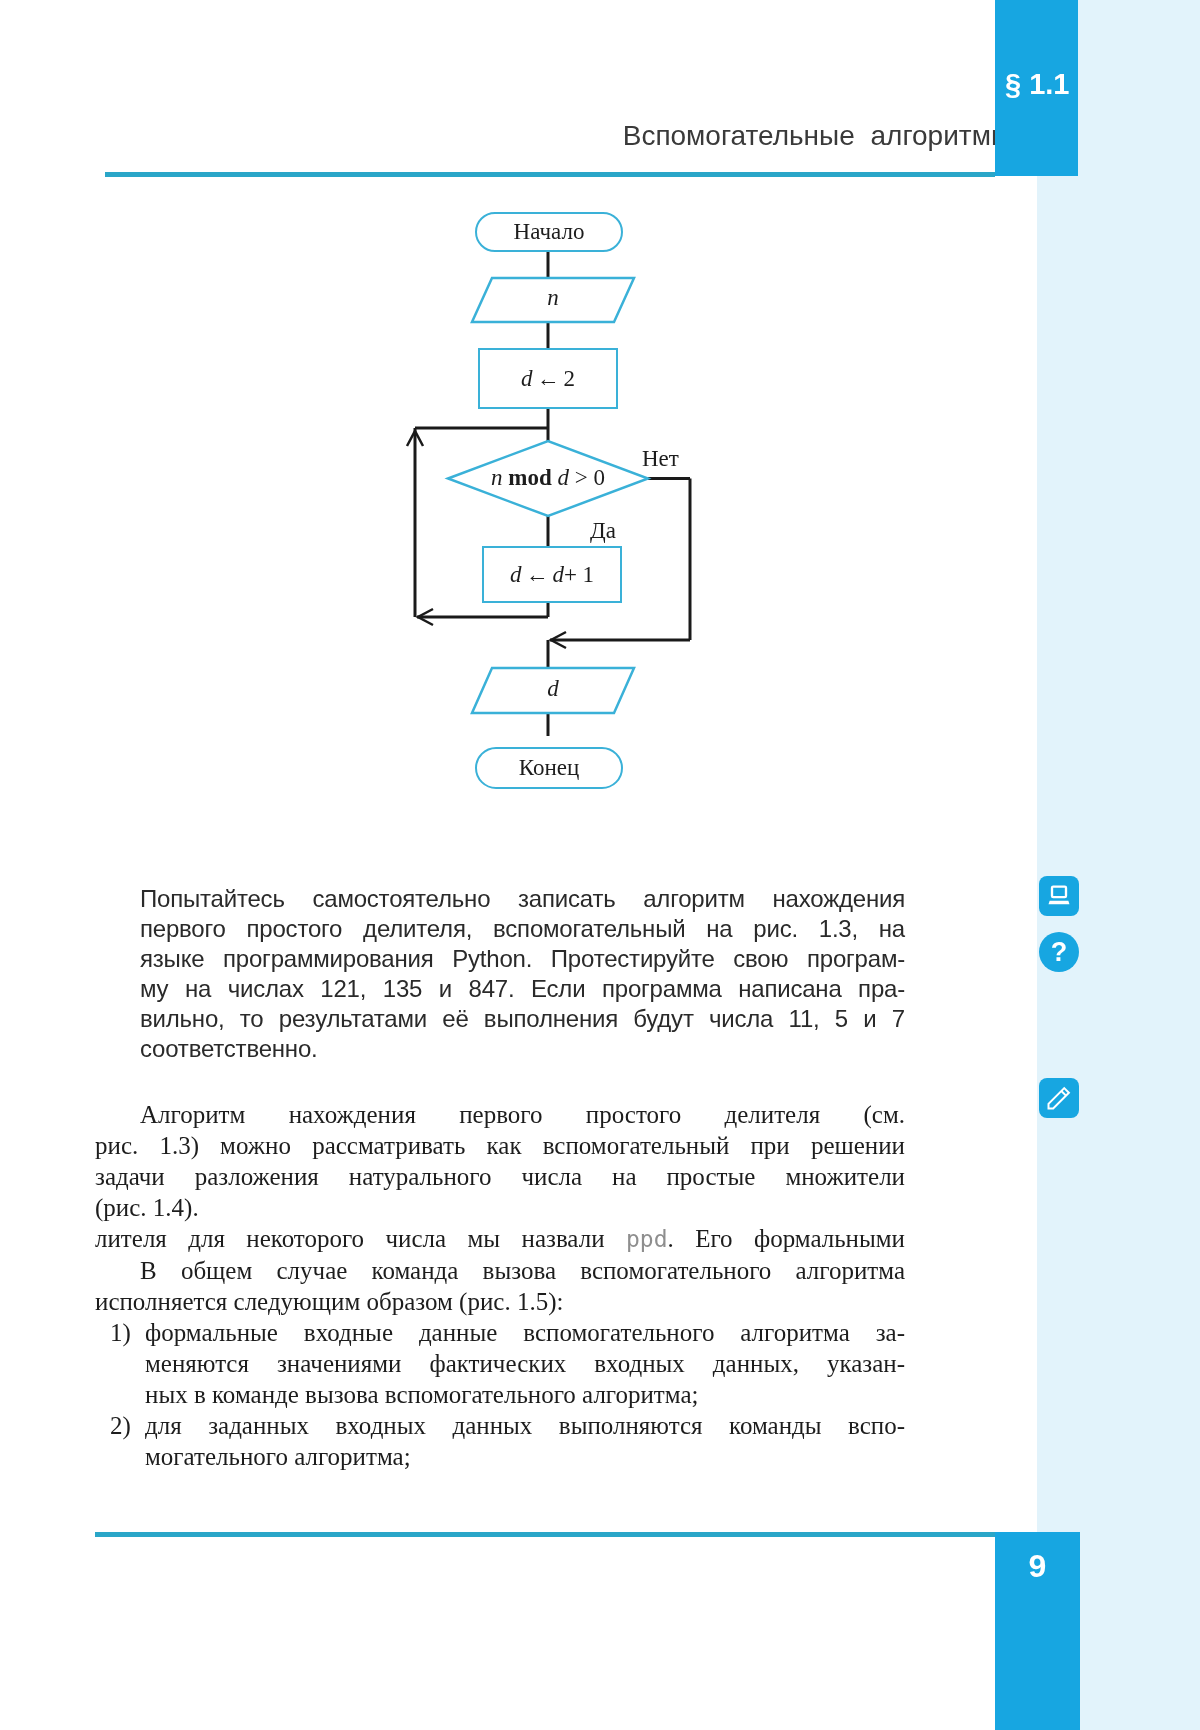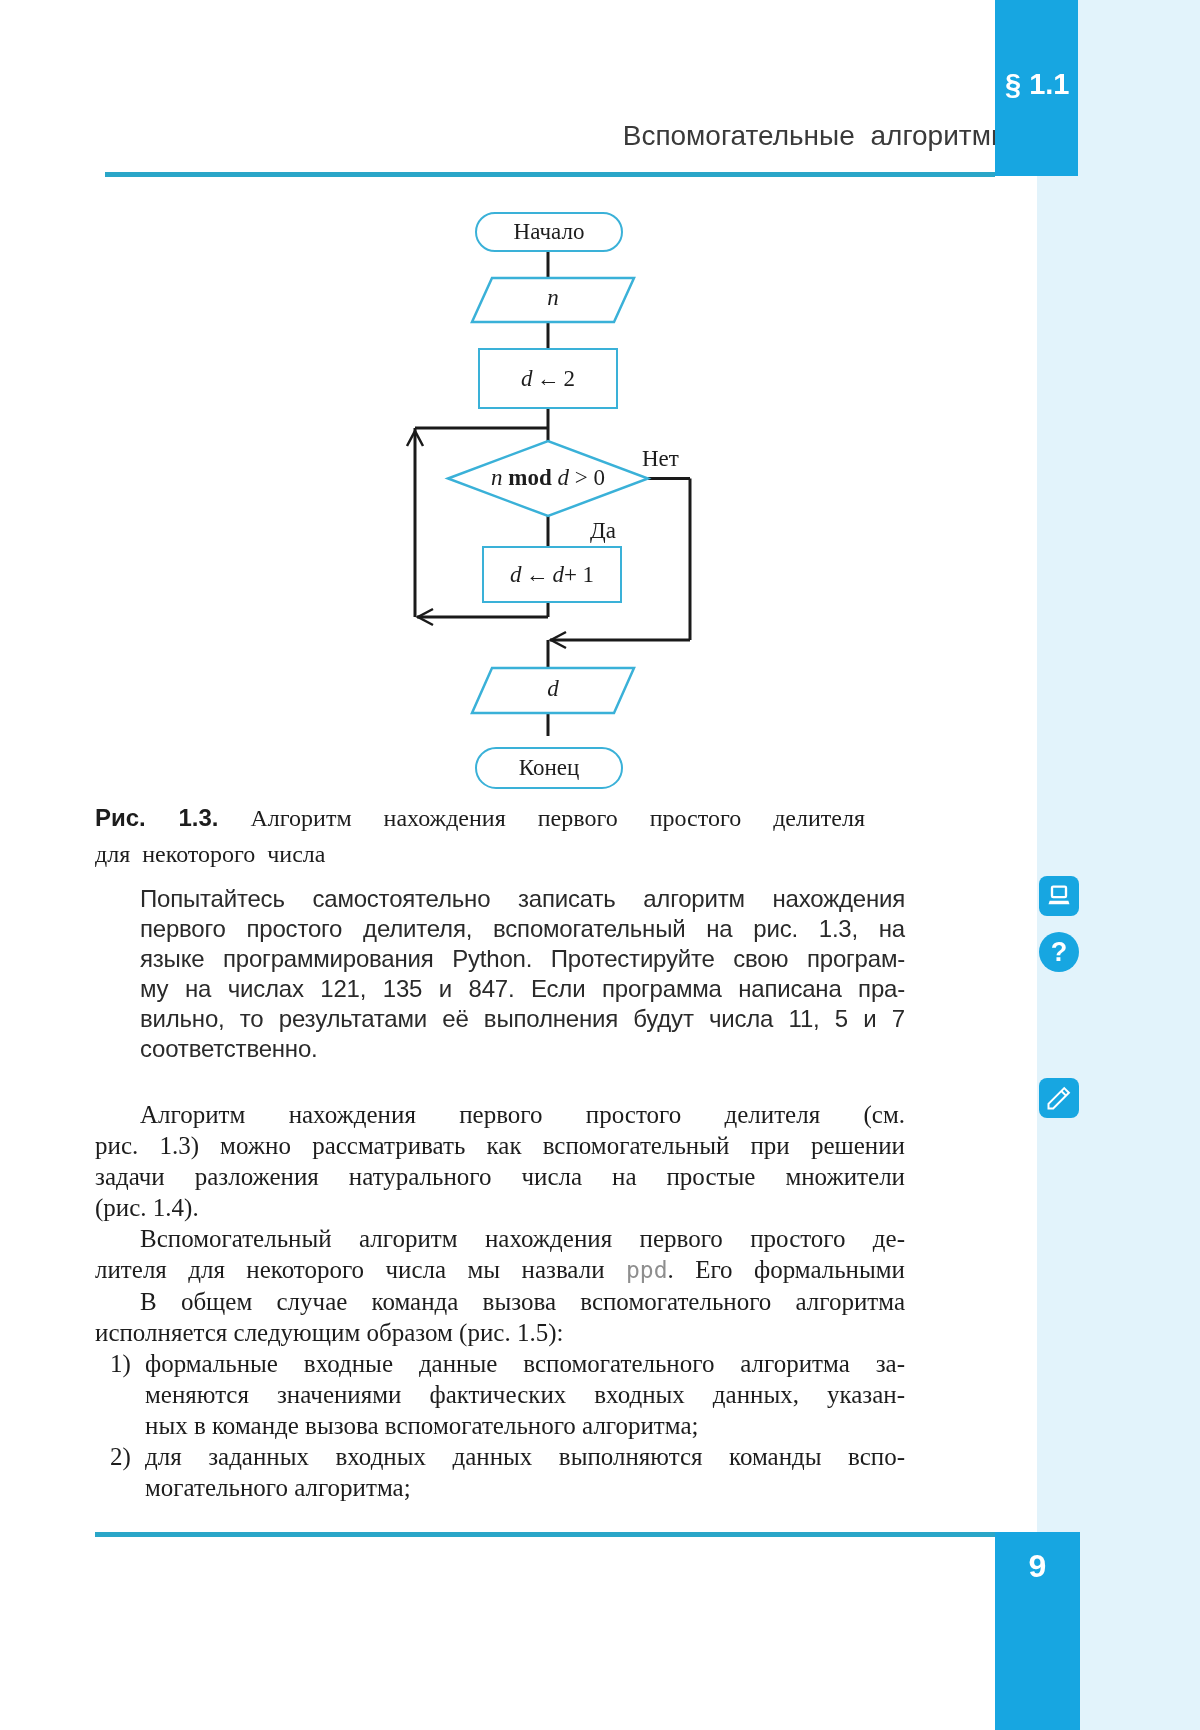--- a/index.html
+++ b/index.html
@@ -136,44 +136,36 @@
       <span>+ 1</span>
     </div>
 
     <div class="f-label f-center f-it" style="left:102px;top:481px;width:162px;">d</div>
 
     <div class="f-shape f-oval" style="left:105px;top:541px;width:148px;height:42px;margin-top:11px;">
       <span>Конец</span>
     </div>
   </div>
 
-  <div class="caption">
-    <div class="cap-line1">
-      <span class="cap-label">Рис. 1.3.</span>
-      <span>Алгоритм нахождения первого простого делителя</span>
-    </div>
-    <div class="cap-line2">для некоторого числа</div>
-  </div>
 
   <div class="task">
     <div class="jline">Попытайтесь самостоятельно записать алгоритм нахождения</div>
     <div class="jline">первого простого делителя, вспомогательный на рис. 1.3, на</div>
     <div class="jline">языке программирования Python. Протестируйте свою програм-</div>
     <div class="jline">му на числах 121, 135 и 847. Если программа написана пра-</div>
     <div class="jline">вильно, то результатами её выполнения будут числа 11, 5 и 7</div>
     <div class="jline last">соответственно.</div>
   </div>
 
   <div class="bodytext">
     <div class="jline indent">Алгоритм нахождения первого простого делителя (см.</div>
     <div class="jline">рис. 1.3) можно рассматривать как вспомогательный при решении</div>
     <div class="jline">задачи разложения натурального числа на простые множители</div>
     <div class="jline last">(рис. 1.4).</div>
 
-    <div class="jline indent">Вспомогательный алгоритм нахождения первого простого де-</div>
     <div class="jline">
       <span>лителя для некоторого числа мы назвали </span><span class="code">ppd</span><span>. Его формальными</span>
     </div>
 
     <div class="jline indent">В общем случае команда вызова вспомогательного алгоритма</div>
     <div class="jline last">исполняется следующим образом (рис. 1.5):</div>
 
     <div class="jline list-first">
       <span class="list-num">1)</span><span>формальные входные данные вспомогательного алгоритма за-</span>
     </div>

